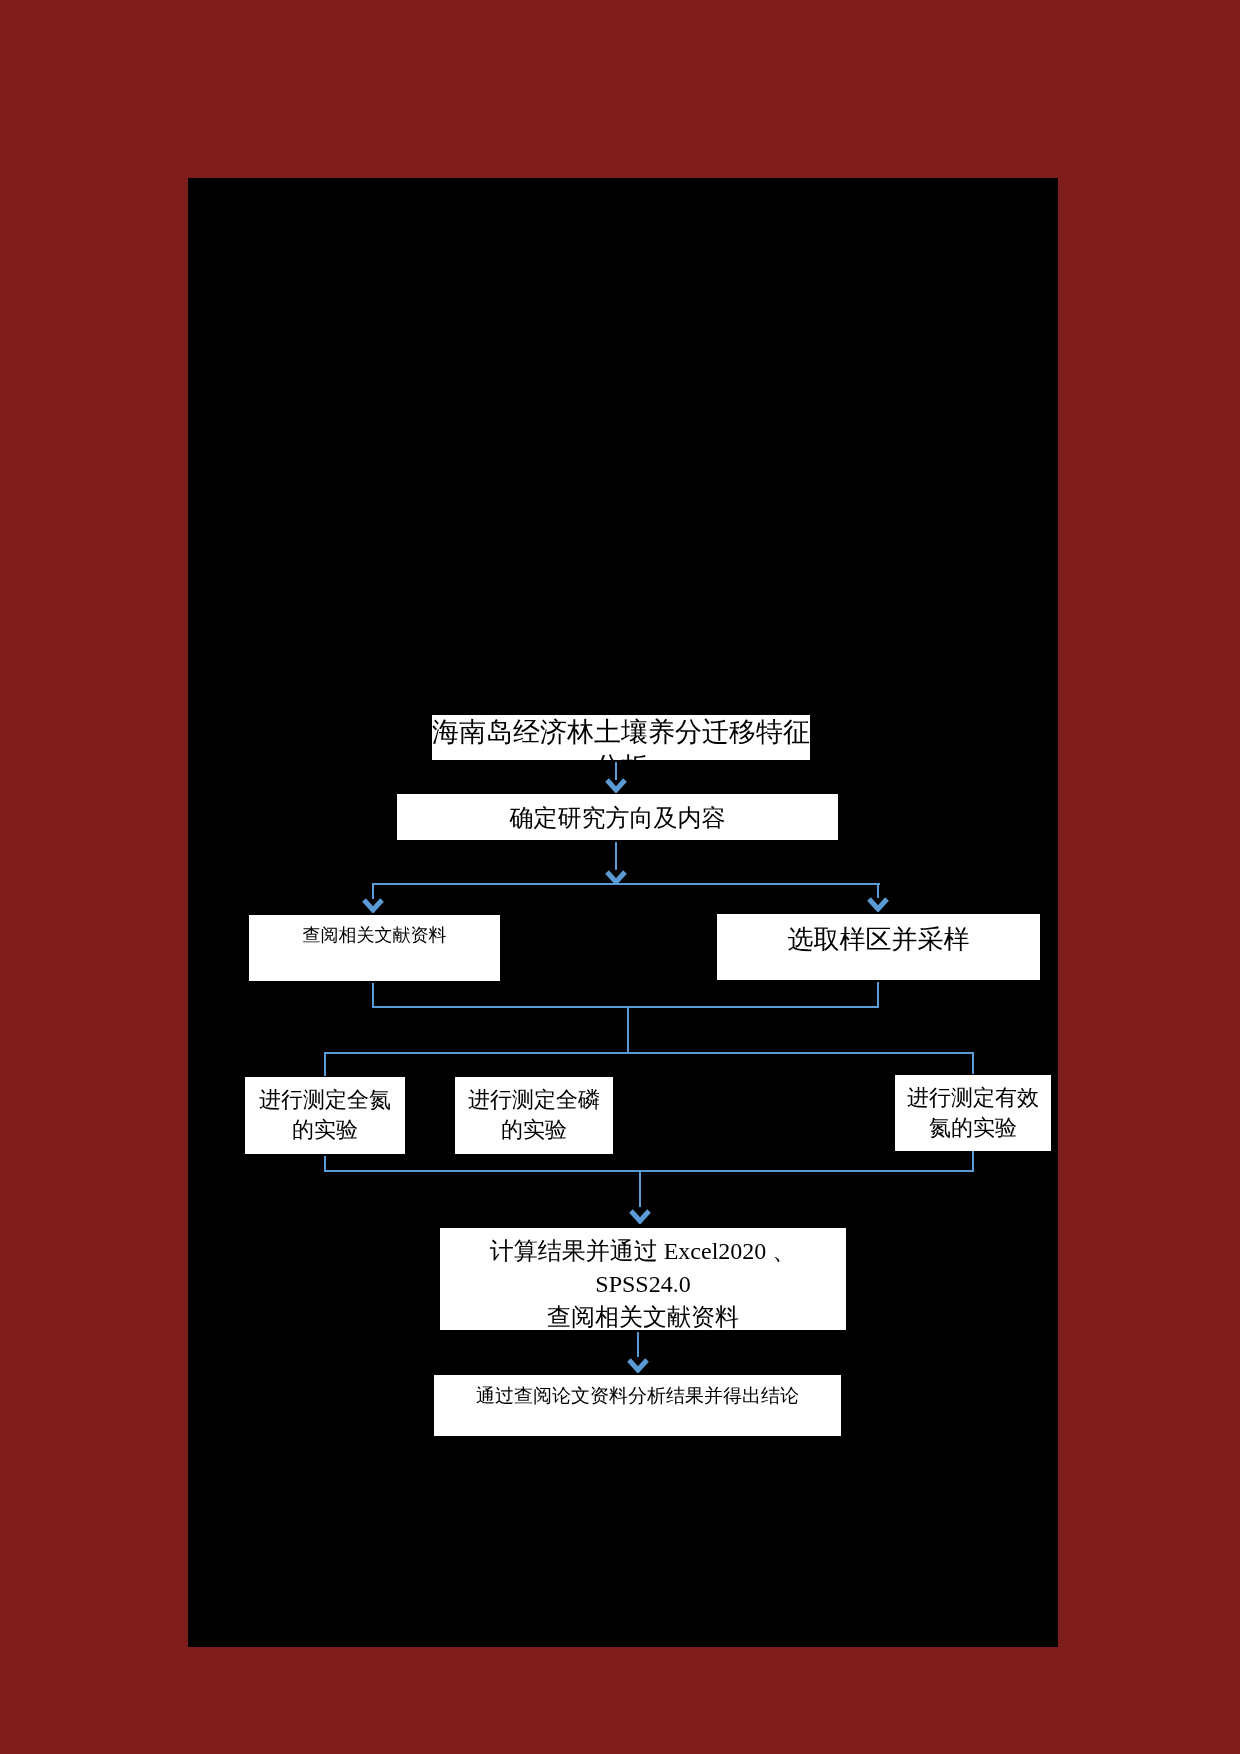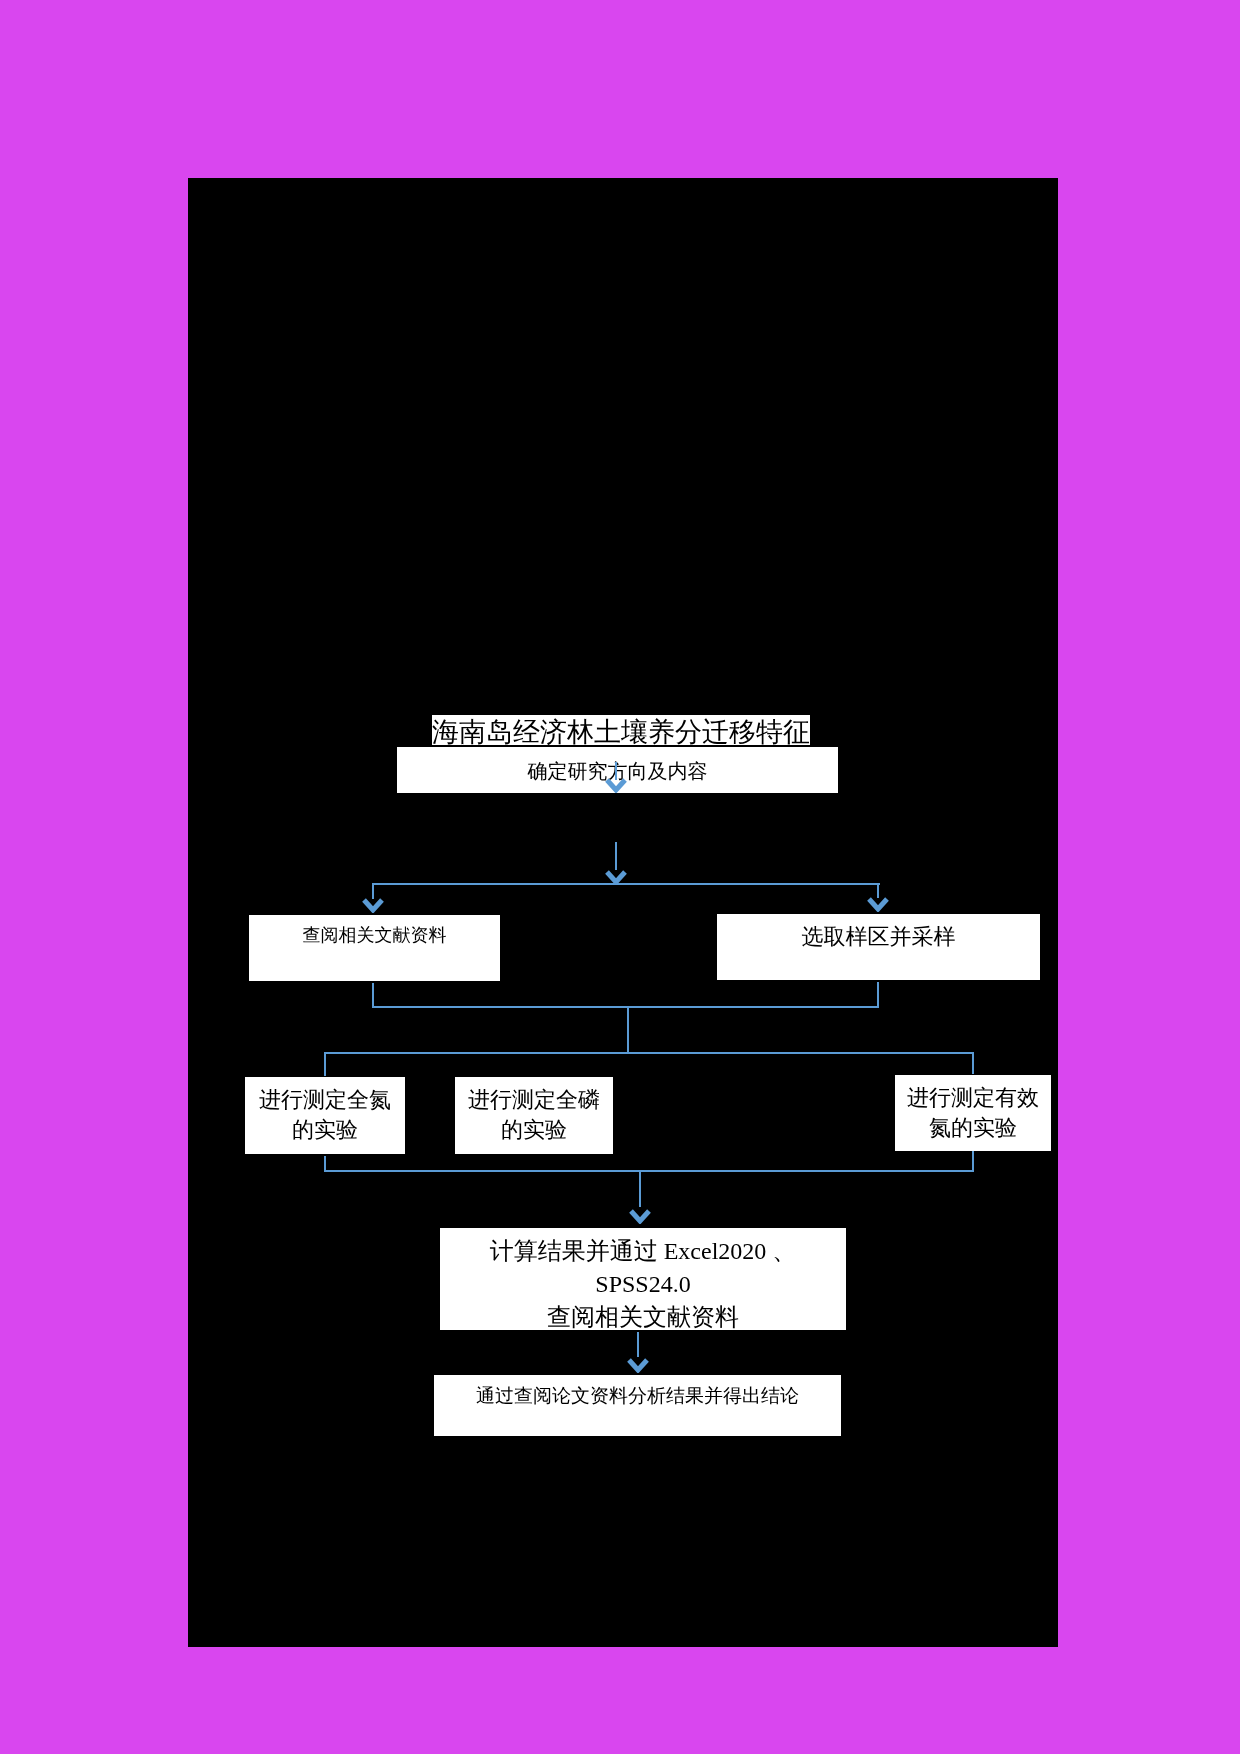--- a/index.html
+++ b/index.html
@@ -5,21 +5,21 @@
   html, body {
     margin: 0;
     padding: 0;
     background: #ffffff;
     font-family: "Liberation Serif", "DejaVu Serif", serif;
   }
   #page {
     position: relative;
     width: 1240px;
     height: 1754px;
-    background: #d946ef;
+    background: #7f1d1d;
     overflow: hidden;
   }
   #canvas {
     position: absolute;
     left: 188px;
     top: 178px;
     width: 870px;
     height: 1469px;
     background: var(--canvas, #000000);
   }
@@ -40,23 +40,23 @@
   .hline { height: 2px; }
   .vline { width: 2px; }
   .arrowhead {
     position: absolute;
     width: 24px;
     height: 16px;
     color: var(--connector, #5B9BD5);
   }
   
   #n-title      { left: 430px; top: 713px; width: 382px; height: 49px; font-size: 27px; line-height: 35px; }
-  #n-step1      { left: 395px; top: 745px; width: 445px; height: 50px; font-size: 20px; line-height: 48px; }
+  #n-step1      { left: 395px; top: 792px; width: 445px; height: 50px; font-size: 24px; line-height: 48px; }
   #n-lit        { left: 247px; top: 913px; width: 255px; height: 70px; font-size: 18px; padding-top: 8px; }
-  #n-samp       { left: 715px; top: 912px; width: 327px; height: 70px; font-size: 22px; padding-top: 8px; }
+  #n-samp       { left: 715px; top: 912px; width: 327px; height: 70px; font-size: 26px; padding-top: 8px; }
   #n-exp-a      { left: 243px; top: 1075px; width: 164px; height: 81px; }
   #n-exp-b      { left: 453px; top: 1075px; width: 162px; height: 81px; }
   #n-exp-c      { left: 667px; top: 1075px; width: 161px; height: 81px; }
   #n-exp-d      { left: 893px; top: 1073px; width: 160px; height: 80px; }
   .exp-node     { font-size: 22px; line-height: 30px; padding-top: 8px; }
   #n-analysis   { left: 438px; top: 1226px; width: 410px; height: 106px; font-size: 24px; line-height: 33px; padding-top: 7px; }
   #n-conclusion { left: 432px; top: 1373px; width: 411px; height: 65px; font-size: 19px; padding-top: 8px; }
 </style>
 </head>
 <body>

